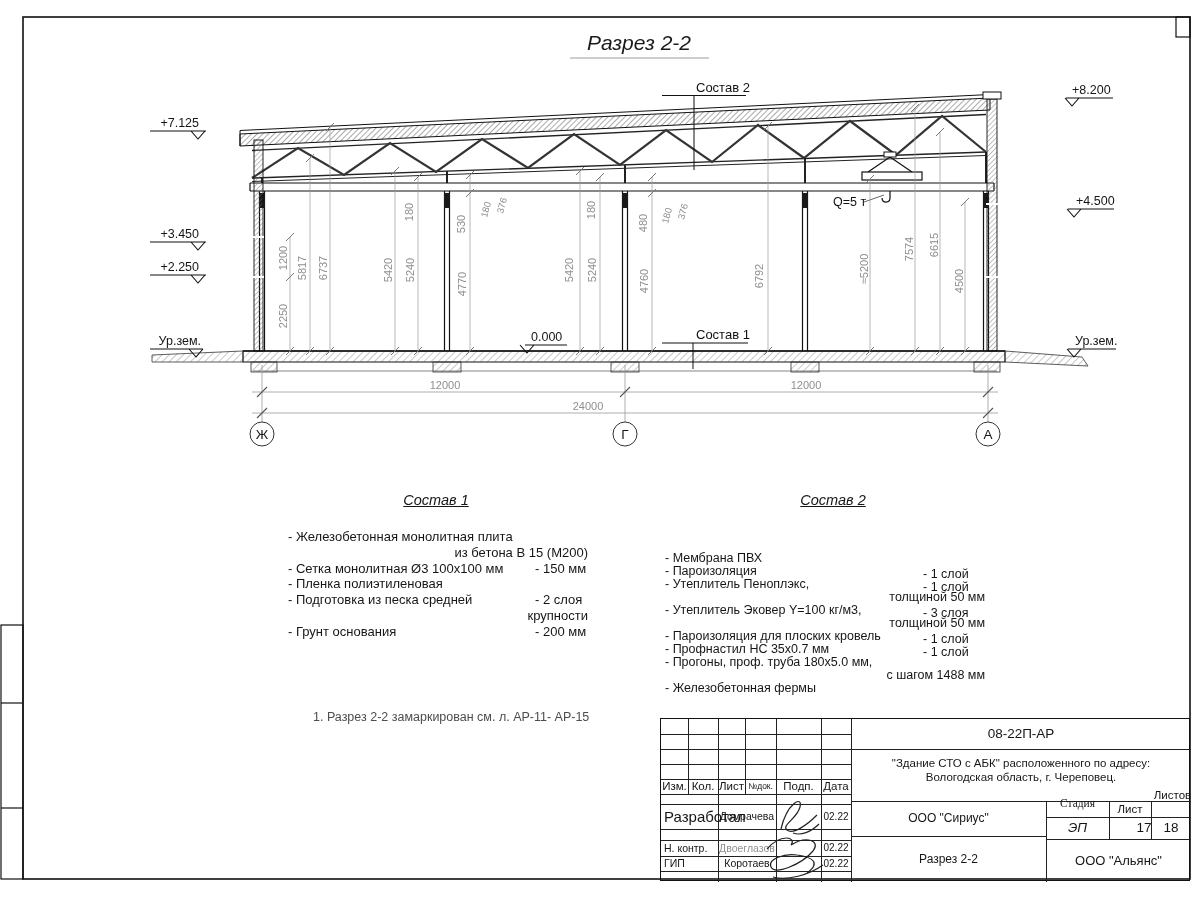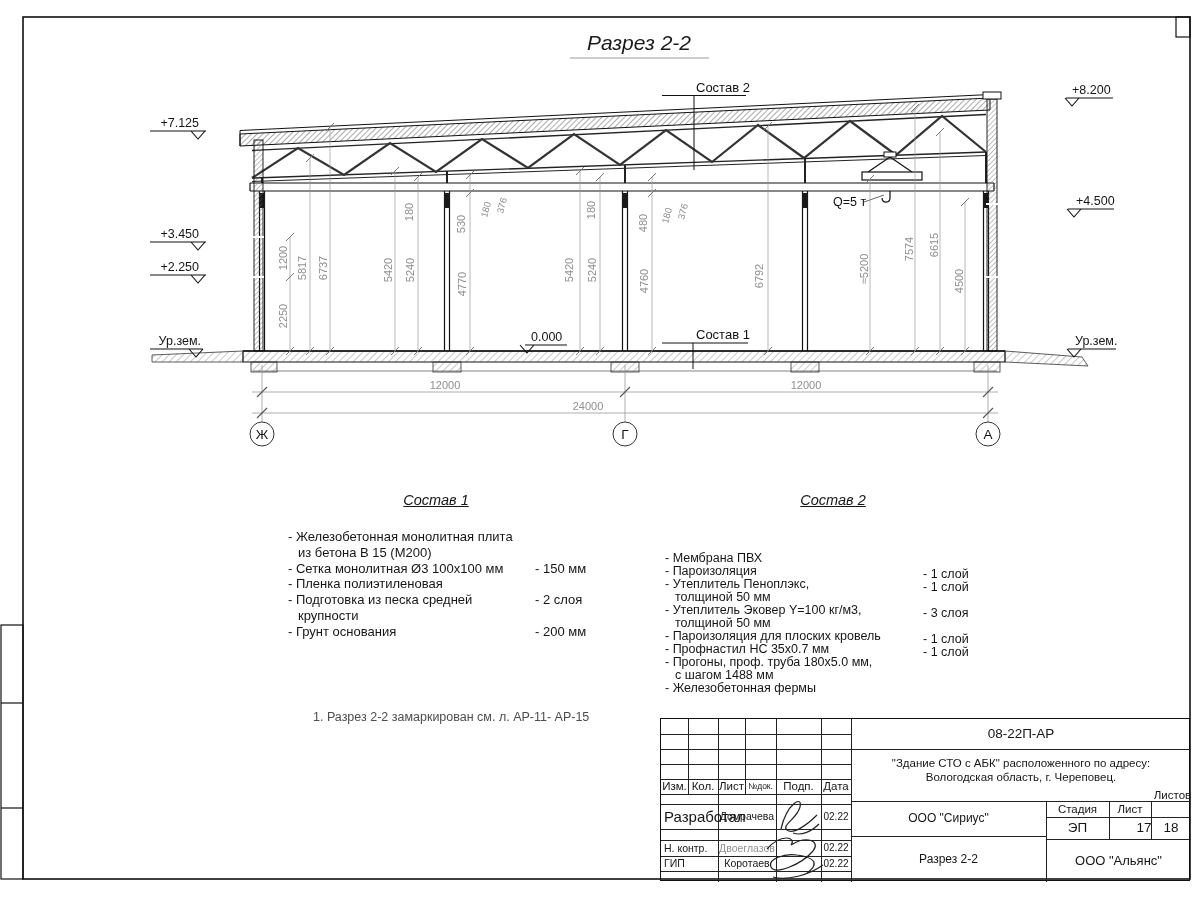--- a/index.html
+++ b/index.html
@@ -11,21 +11,21 @@
   .dim{font-size:11px;fill:#8f8f8f;}
   .dimsm{font-size:9.5px;fill:#8f8f8f;}
   .elev{font-size:12.5px;fill:#161616;}
   .axis{font-size:13.5px;fill:#161616;}
   .lbl{font-size:13px;fill:#111;}
   .qlbl{font-size:12.5px;fill:#111;}
   
   .slist{position:absolute;white-space:nowrap;}
   .shead{position:absolute;font-style:italic;font-size:14.5px;text-decoration:underline;text-align:center;}
   .srow{position:relative;}
-  .ind{padding-left:10px;}
+  .ind{padding-left:10px;text-align:right;}
   .s1 .srow{font-size:13px;line-height:15.8px;}
   .s2 .srow{font-size:12.5px;line-height:13px;}
   .sval{position:absolute;top:16px;}
   .s1 .sval{left:247px;}
   .s2 .sval{left:258px;}
   .note{position:absolute;left:313px;top:710px;font-size:12.5px;color:#4d4d4d;}
   
   .tb{position:absolute;left:660px;top:718px;width:530px;height:163px;
       border:1.5px solid #111;box-sizing:border-box;font-size:11.5px;}
   .vl{position:absolute;width:1px;background:#222;}
@@ -365,22 +365,22 @@
   </svg>
   <svg class="sig" style="left:100px;top:112px;" width="70" height="50">
     <path d="M6,18 C20,2 36,6 30,14 C46,4 60,10 52,20 C40,34 14,44 10,36 C6,28 24,22 36,24 C52,26 60,32 46,42 M12,46 C26,50 48,44 62,34" stroke="#222" stroke-width="1.2" fill="none"></path>
   </svg>
 
   <div class="tbc" style="left:190px;top:6px;width:340px;line-height:18px;font-size:13.5px;">08-22П-АР</div>
   <div class="tbc" style="left:190px;top:38px;width:340px;line-height:13.5px;font-size:11.5px;">"Здание СТО с АБК" расположенного по адресу:</div>
   <div class="tbc" style="left:190px;top:52px;width:340px;line-height:13.5px;font-size:11.5px;">Вологодская область, г. Череповец.</div>
   <div class="tbc" style="left:190px;top:82px;width:195px;line-height:35px;font-size:12px;">ООО "Сириус"</div>
   <div class="tbc" style="left:190px;top:117px;width:195px;line-height:46px;font-size:12px;">Разрез 2-2</div>
-  <div class="tbc" style="left:385px;top:82px;width:63px;line-height:16px;">Стадия</div>
+  <div class="tbc" style="left:385px;top:76px;width:63px;line-height:16px;font-family:Liberation Serif, serif;">Стадия</div>
   <div class="tbc" style="left:448px;top:82px;width:42px;line-height:16px;">Лист</div>
   <div class="tbc" style="left:490px;top:68px;width:43px;line-height:16px;">Листов</div>
-  <div class="tbc" style="left:385px;top:98px;width:63px;line-height:22px;font-size:13.5px;">ЭП</div>
+  <div class="tbc" style="left:385px;top:98px;width:63px;line-height:22px;font-size:13.5px;font-style:italic;">ЭП</div>
   <div class="tbc" style="left:448px;top:98px;width:42px;line-height:22px;font-size:13.5px;padding-left:14px;">17</div>
   <div class="tbc" style="left:490px;top:98px;width:40px;line-height:22px;font-size:13.5px;">18</div>
   <div class="tbc" style="left:385px;top:120px;width:145px;line-height:43px;font-size:13px;">ООО "Альянс"</div>
 </div>
 
 </div>
 
 </body></html>

